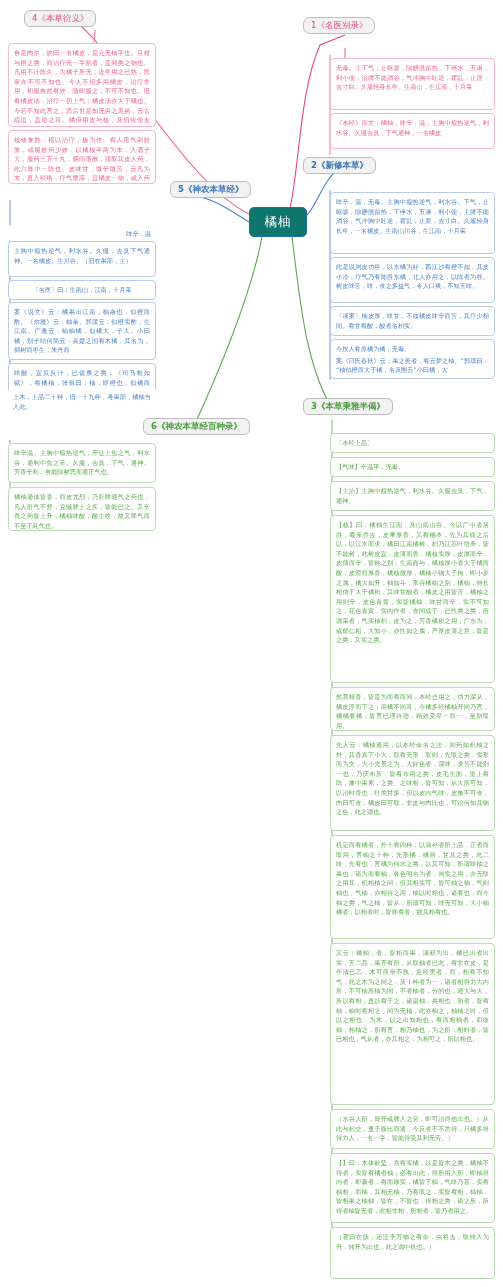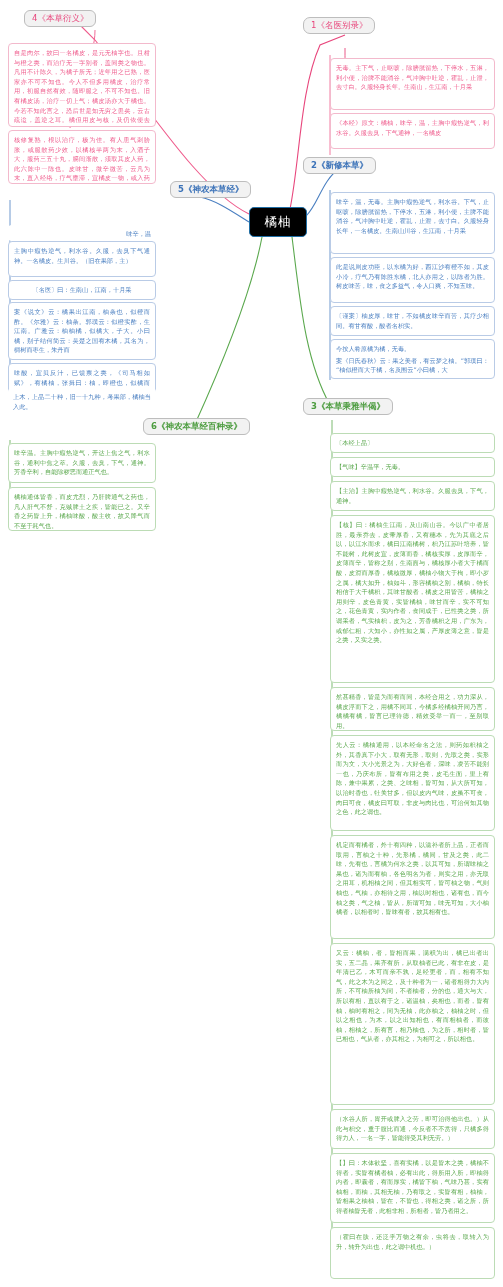--- a/index.html
+++ b/index.html
@@ -22,21 +22,21 @@
     position: absolute; left: 0; top: 0;
     width: 503px; height: 1287px;
     pointer-events: none;
   }
 
   
   .center-node {
     position: absolute;
     left: 249px; top: 207px;
     width: 58px; height: 30px;
-    background: #000000;
+    background: #0f766e;
     border: 1px solid #1f6ea5;
     border-radius: 5px;
     color: #ffffff;
     font-size: 12.5px;
     line-height: 28px;
     text-align: center;
     letter-spacing: 1px;
     z-index: 30;
   }
 

